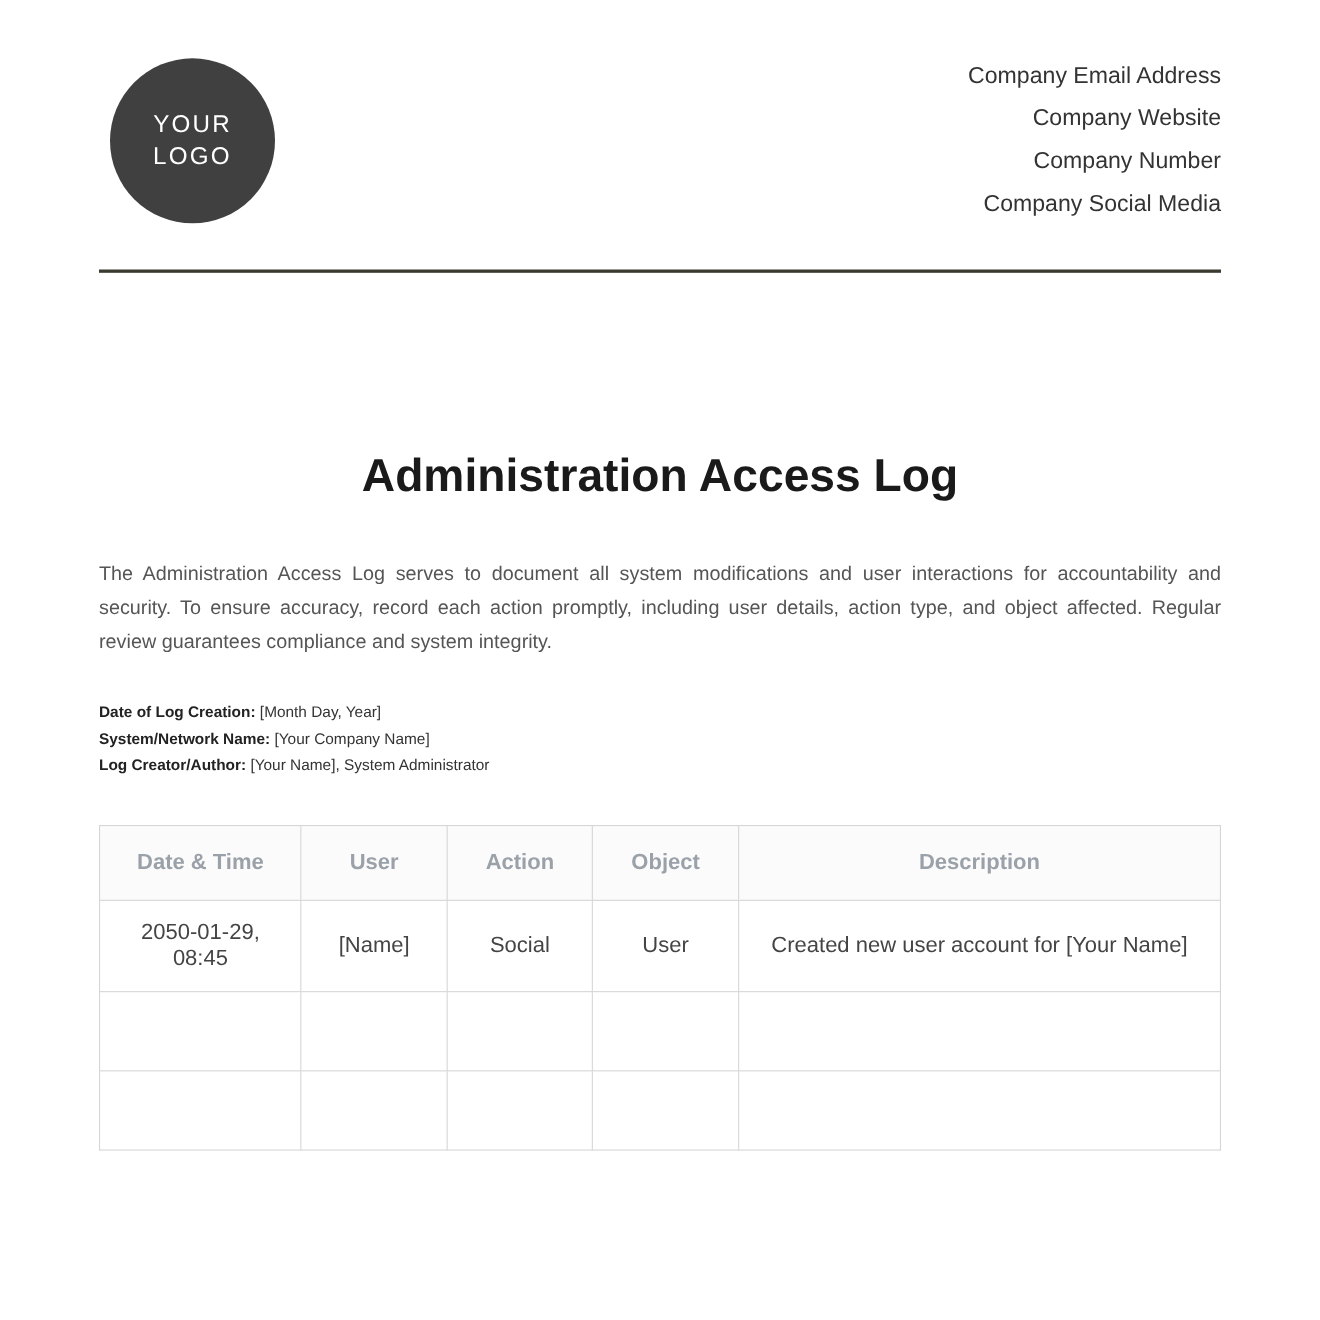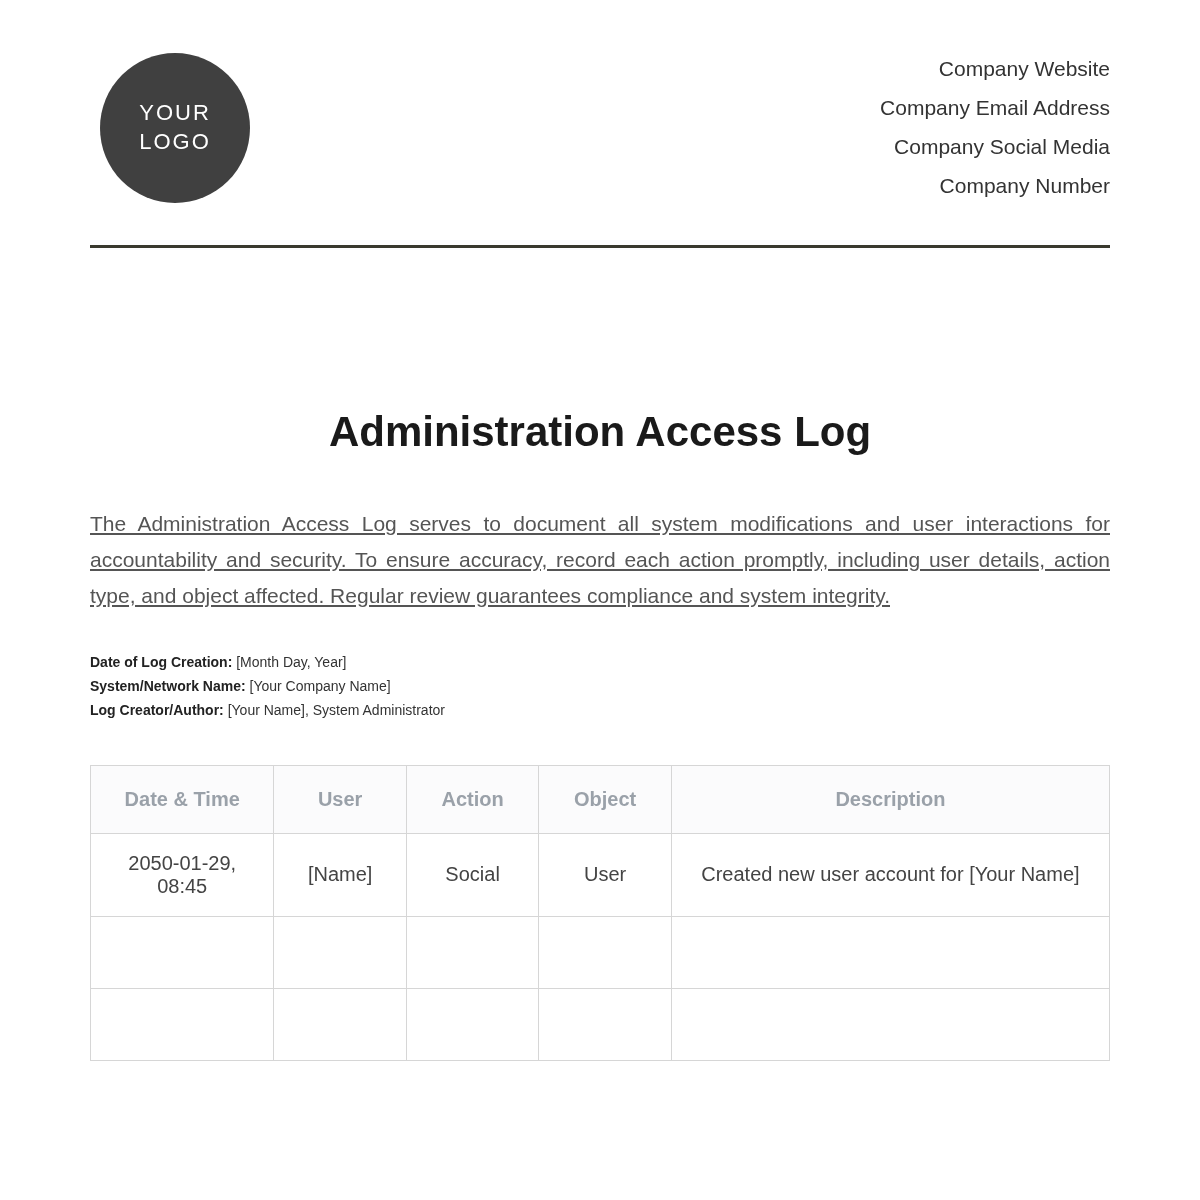--- a/index.html
+++ b/index.html
@@ -46,26 +46,25 @@
   }
   .title {
     text-align: center;
     font-size: 42px;
     font-weight: bold;
     color: #1a1a1a;
     margin-top: 160px;
     margin-bottom: 50px;
   }
   .intro {
-    font-size: 21px;
+    font-size: 18px;
     color: #555;
     line-height: 1.7;
     text-align: justify;
     margin-bottom: 38px;
-    text-decoration: underline;
   }
   .meta {
     font-size: 14px;
     color: #333;
     line-height: 1.7;
     margin-bottom: 42px;
   }
   .meta .label { font-weight: bold; color: #222; }
   table {
     width: 100%;
@@ -96,24 +95,24 @@
 </style>
 </head>
 <body>
 
 <div class="header">
   <div class="logo">
     <div>YOUR</div>
     <div>LOGO</div>
   </div>
   <div class="company-info">
+    <div>Company Email Address</div>
     <div>Company Website</div>
-    <div>Company Email Address</div>
+    <div>Company Number</div>
     <div>Company Social Media</div>
-    <div>Company Number</div>
   </div>
 </div>
 
 <hr class="hr">
 
 <h1 class="title">Administration Access Log</h1>
 
 <p class="intro">The Administration Access Log serves to document all system modifications and user interactions for accountability and security. To ensure accuracy, record each action promptly, including user details, action type, and object affected. Regular review guarantees compliance and system integrity.</p>
 
 <div class="meta">

